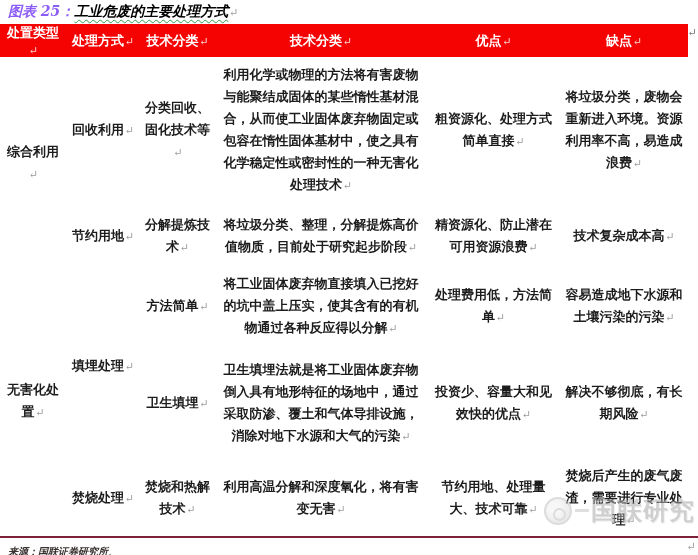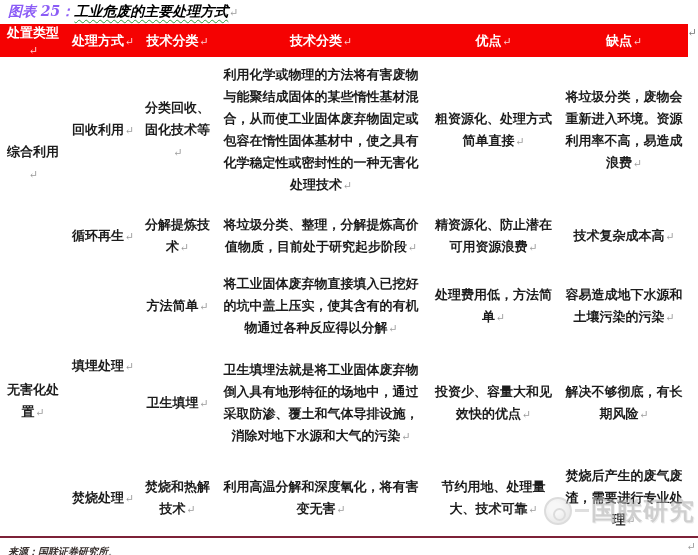--- a/index.html
+++ b/index.html
@@ -105,21 +105,21 @@
     <tbody>
       <tr class="r1">
         <td rowspan="2"><span>综合利用</span><span class="pm">↵</span></td>
         <td><span>回收利用</span><span class="pm">↵</span></td>
         <td><span>分类回收、固化技术等</span><span class="pm">↵</span></td>
         <td><span>利用化学或物理的方法将有害废物与能聚结成固体的某些惰性基材混合，从而使工业固体废弃物固定或包容在惰性固体基材中，使之具有化学稳定性或密封性的一种无害化处理技术</span><span class="pm">↵</span></td>
         <td><span>粗资源化、处理方式简单直接</span><span class="pm">↵</span></td>
         <td><span>将垃圾分类，废物会重新进入环境。资源利用率不高，易造成浪费</span><span class="pm">↵</span></td>
       </tr>
       <tr class="r2">
-        <td><span>循环再生</span><span class="pm">↵</span></td>
+        <td><span>节约用地</span><span class="pm">↵</span></td>
         <td><span>分解提炼技术</span><span class="pm">↵</span></td>
         <td><span>将垃圾分类、整理，分解提炼高价值物质，目前处于研究起步阶段</span><span class="pm">↵</span></td>
         <td><span>精资源化、防止潜在可用资源浪费</span><span class="pm">↵</span></td>
         <td><span>技术复杂成本高</span><span class="pm">↵</span></td>
       </tr>
       <tr class="r3">
         <td rowspan="3"><span>无害化处置</span><span class="pm">↵</span></td>
         <td rowspan="2"><span>填埋处理</span><span class="pm">↵</span></td>
         <td><span>方法简单</span><span class="pm">↵</span></td>
         <td><span>将工业固体废弃物直接填入已挖好的坑中盖上压实，使其含有的有机物通过各种反应得以分解</span><span class="pm">↵</span></td>

